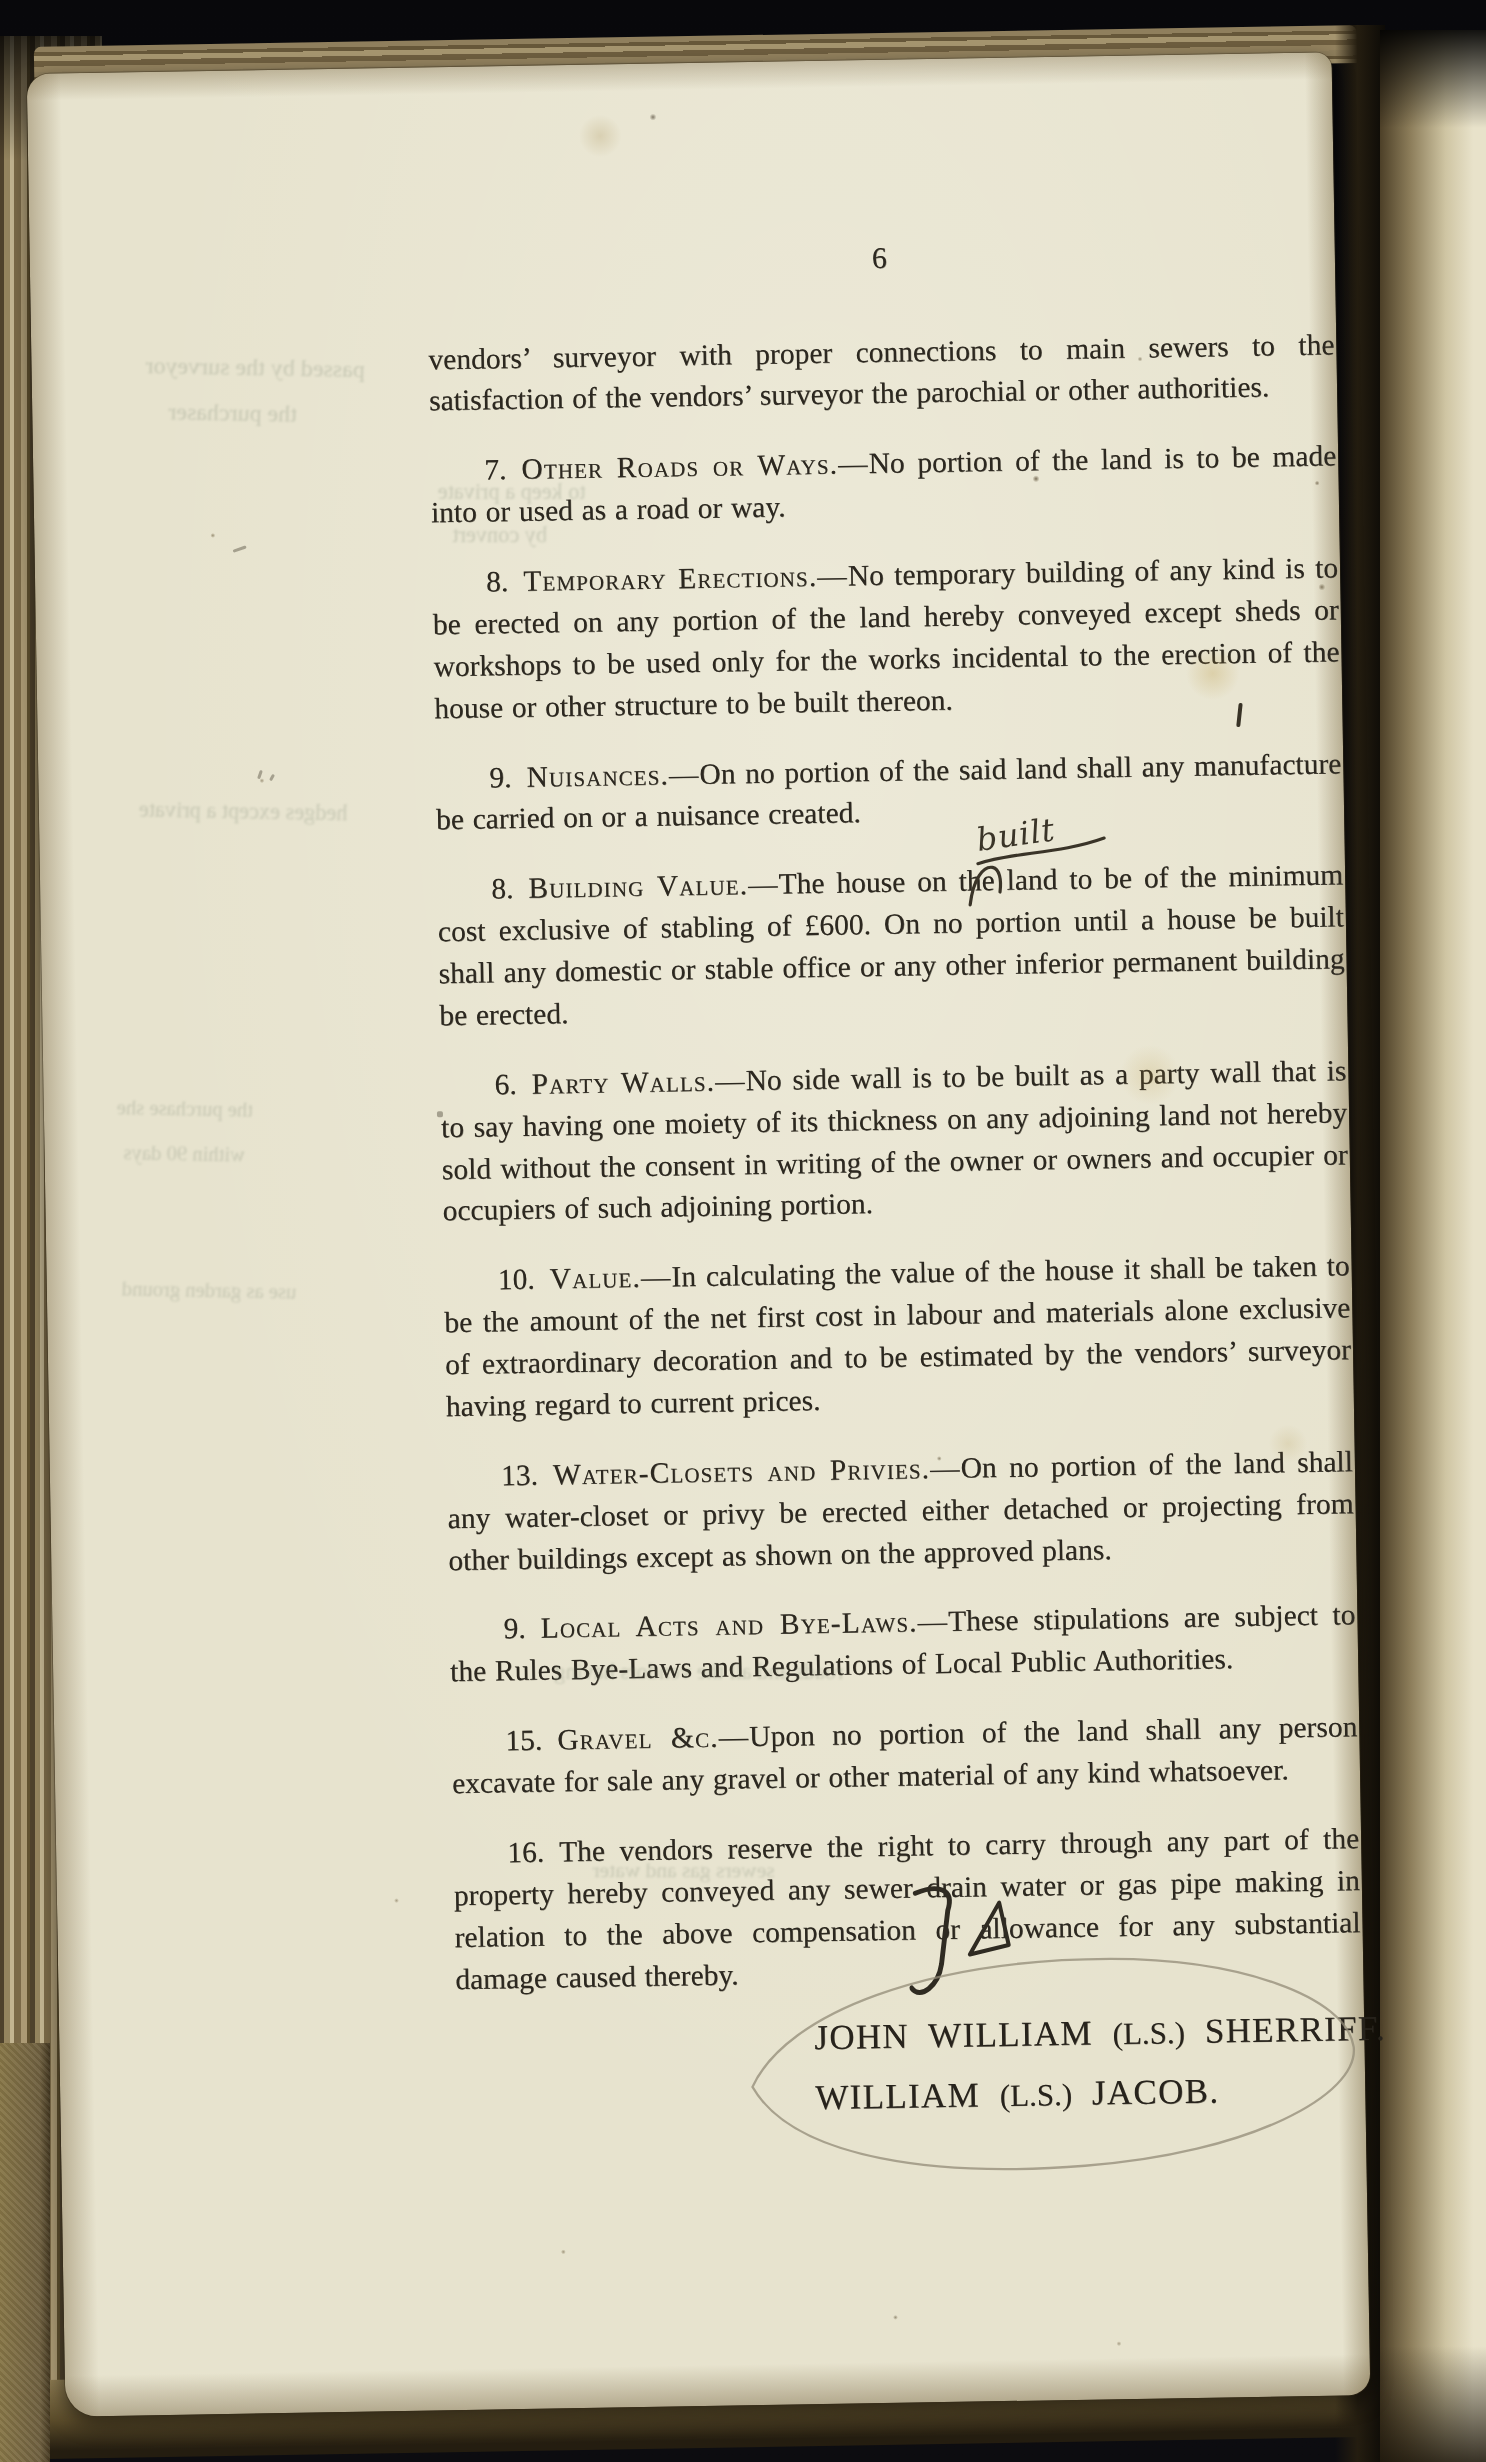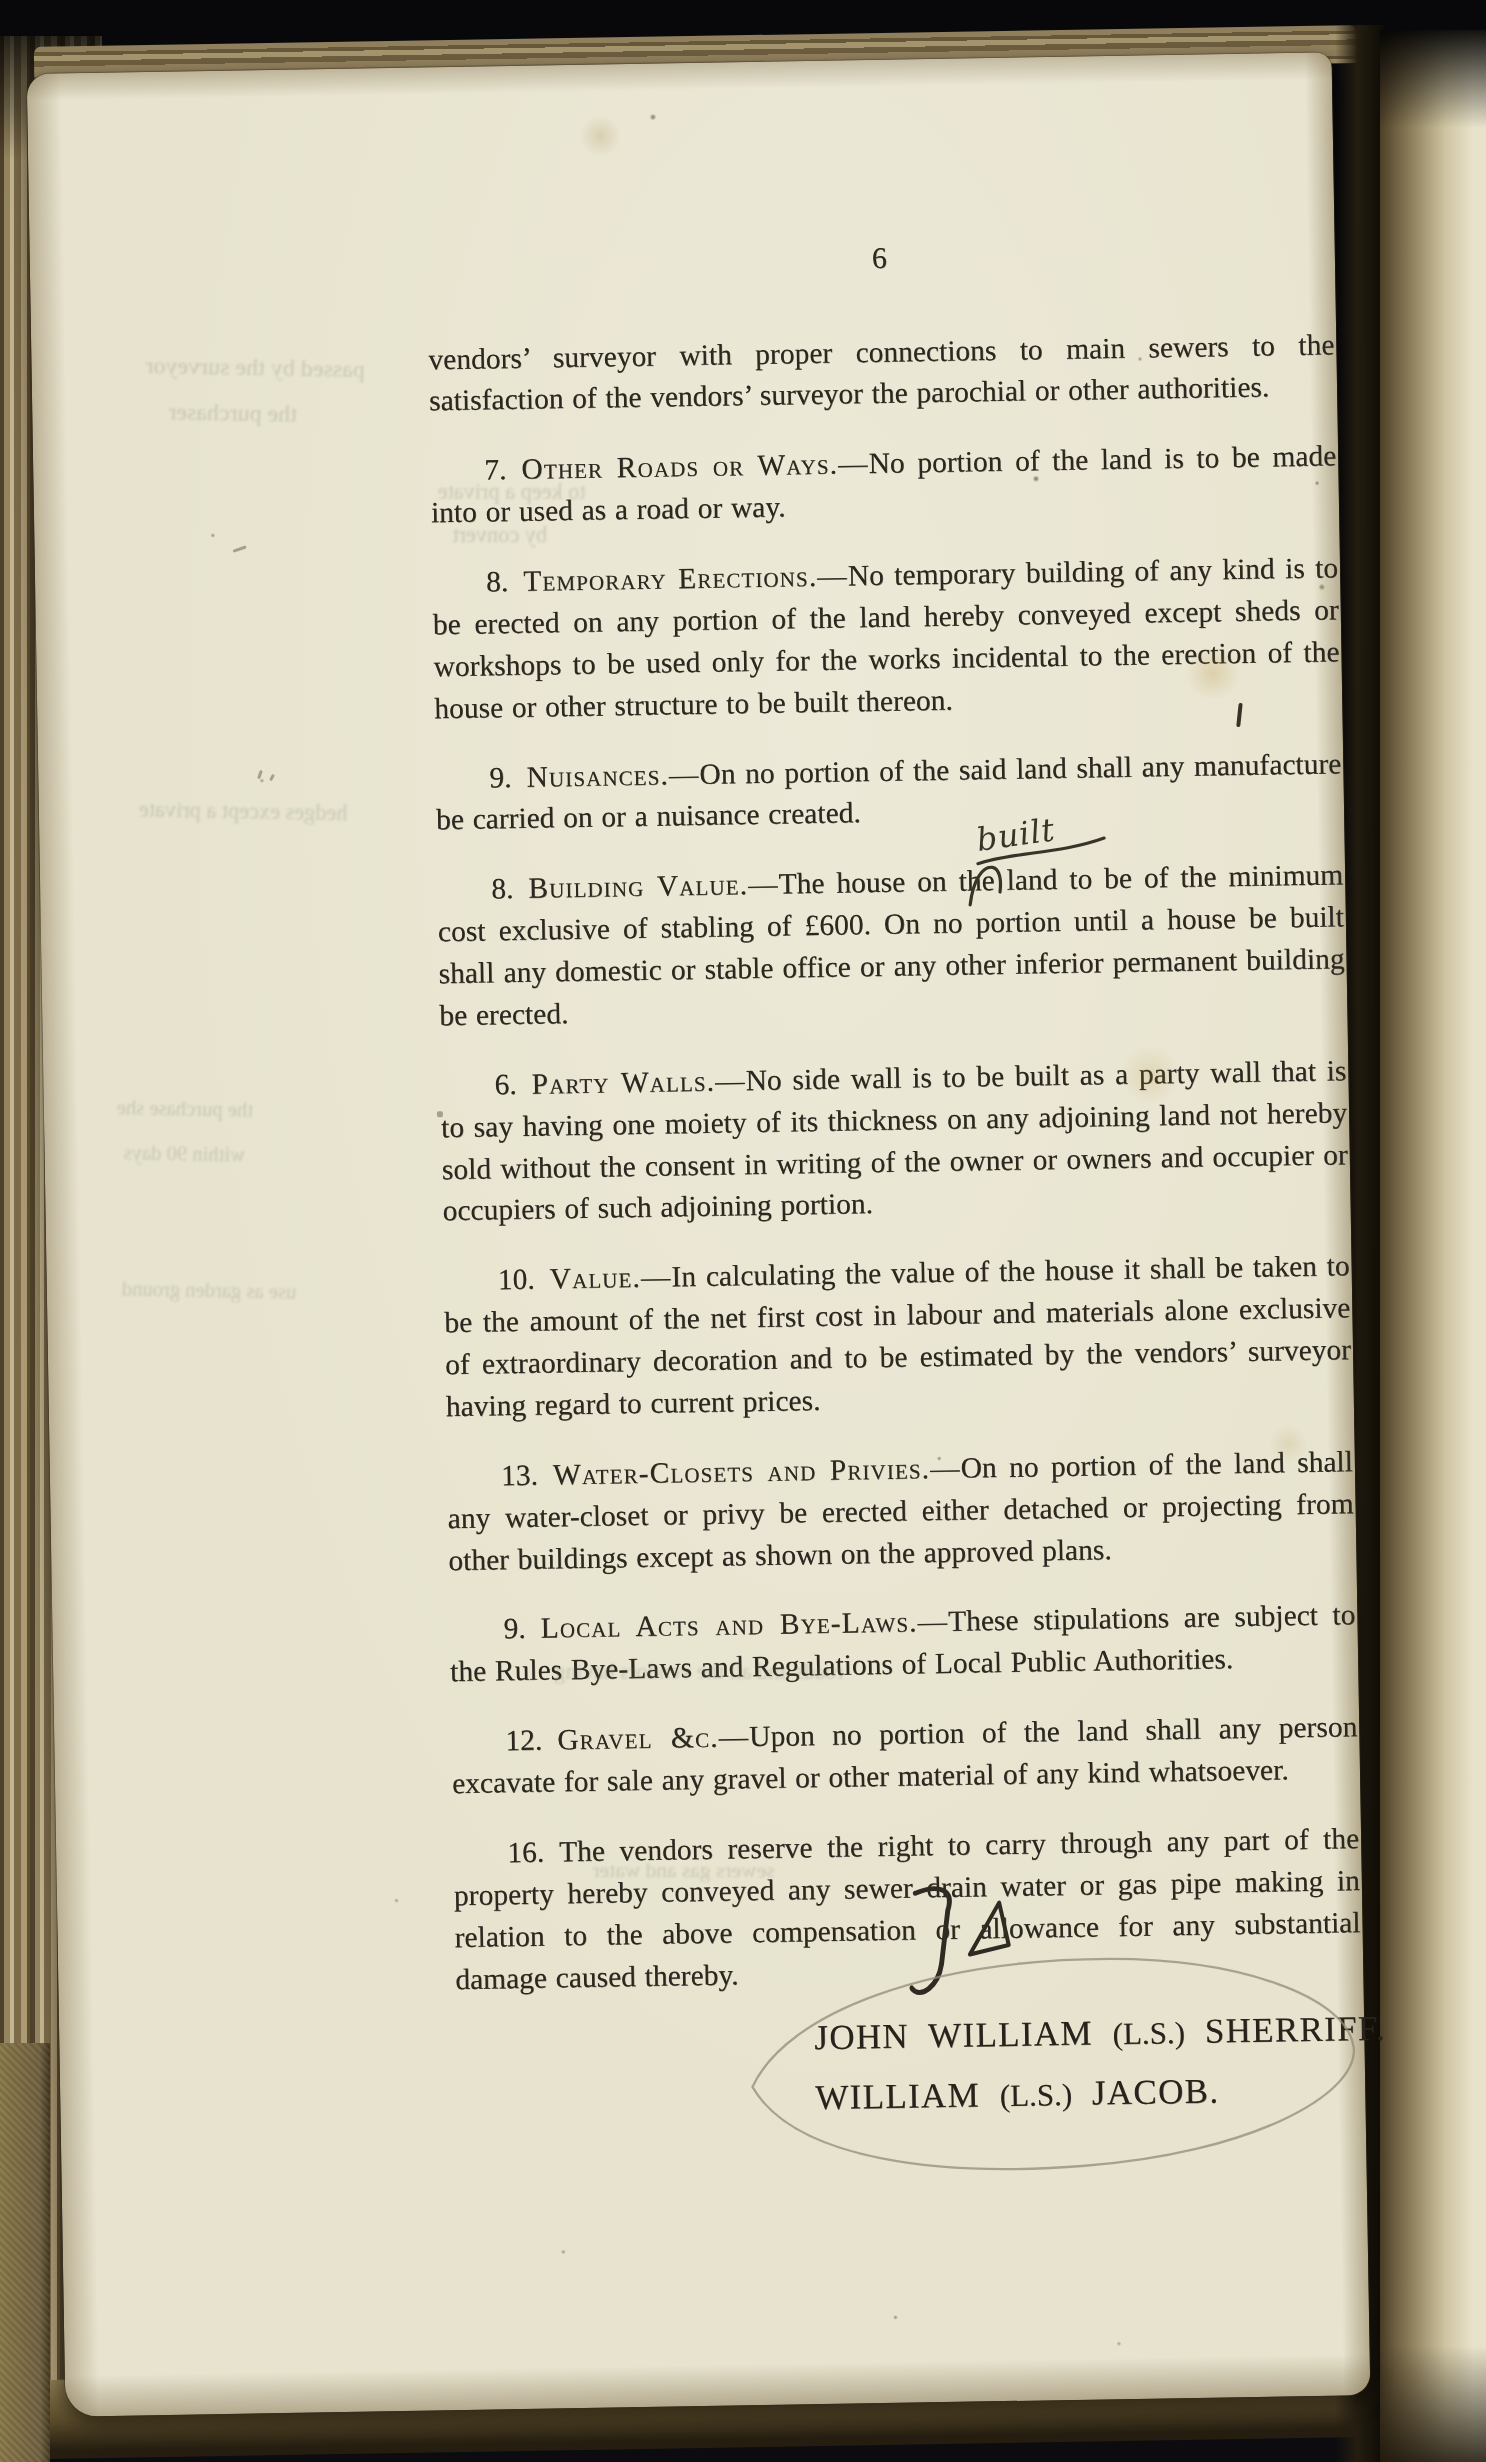--- a/index.html
+++ b/index.html
@@ -85,21 +85,21 @@
       <div id="paras">
           <p>vendors’ surveyor with proper connections to main sewers to the satisfaction of the vendors’ surveyor the parochial or other authorities.</p>
           <p class="ind"><span class="num">7.</span><span class="sc">Other Roads or Ways.—</span>No portion of the land is to be made into or used as a road or way.</p>
           <p class="ind"><span class="num">8.</span><span class="sc">Temporary Erections.—</span>No temporary building of any kind is to be erected on any portion of the land hereby conveyed except sheds or workshops to be used only for the works incidental to the erection of the house or other structure to be built thereon.</p>
           <p class="ind"><span class="num">9.</span><span class="sc">Nuisances.—</span>On no portion of the said land shall any manufacture be carried on or a nuisance created.</p>
           <p class="ind"><span class="num">8.</span><span class="sc">Building Value.—</span>The house on the land to be of the minimum cost exclusive of stabling of £600.  On no portion until a house be built shall any domestic or stable office or any other inferior permanent building be erected.</p>
           <p class="ind"><span class="num">6.</span><span class="sc">Party Walls.—</span>No side wall is to be built as a party wall that is to say having one moiety of its thickness on any adjoining land not hereby sold without the consent in writing of the owner or owners and occupier or occupiers of such adjoining portion.</p>
           <p class="ind"><span class="num">10.</span><span class="sc">Value.—</span>In calculating the value of the house it shall be taken to be the amount of the net first cost in labour and materials alone exclusive of extraordinary decoration and to be estimated by the vendors’ surveyor having regard to current prices.</p>
           <p class="ind"><span class="num">13.</span><span class="sc">Water-Closets and Privies.—</span>On no portion of the land shall any water-closet or privy be erected either detached or projecting from other buildings except as shown on the approved plans.</p>
           <p class="ind"><span class="num">9.</span><span class="sc">Local Acts and Bye-Laws.—</span>These stipulations are subject to the Rules Bye-Laws and Regulations of Local Public Authorities.</p>
-          <p class="ind"><span class="num">12.</span><span class="sc">Gravel &amp;c.—</span>Upon no portion of the land shall any person excavate for sale any gravel or other material of any kind whatsoever.</p>
+          <p class="ind"><span class="num">15.</span><span class="sc">Gravel &amp;c.—</span>Upon no portion of the land shall any person excavate for sale any gravel or other material of any kind whatsoever.</p>
           <p class="ind"><span class="num">16.</span>The vendors reserve the right to carry through any part of the property hereby conveyed any sewer drain water or gas pipe making in relation to the above compensation or allowance for any substantial damage caused thereby.</p>
         </div>
     </div>
 
     <div class="sigs" id="sigs">
         <div><span>JOHN WILLIAM </span><span class="seal">(L.S.)</span><span> SHERRIFF.</span></div>
         <div><span>WILLIAM </span><span class="seal">(L.S.)</span><span> JACOB.</span></div>
       </div>
 
     <div class="hw-built">

